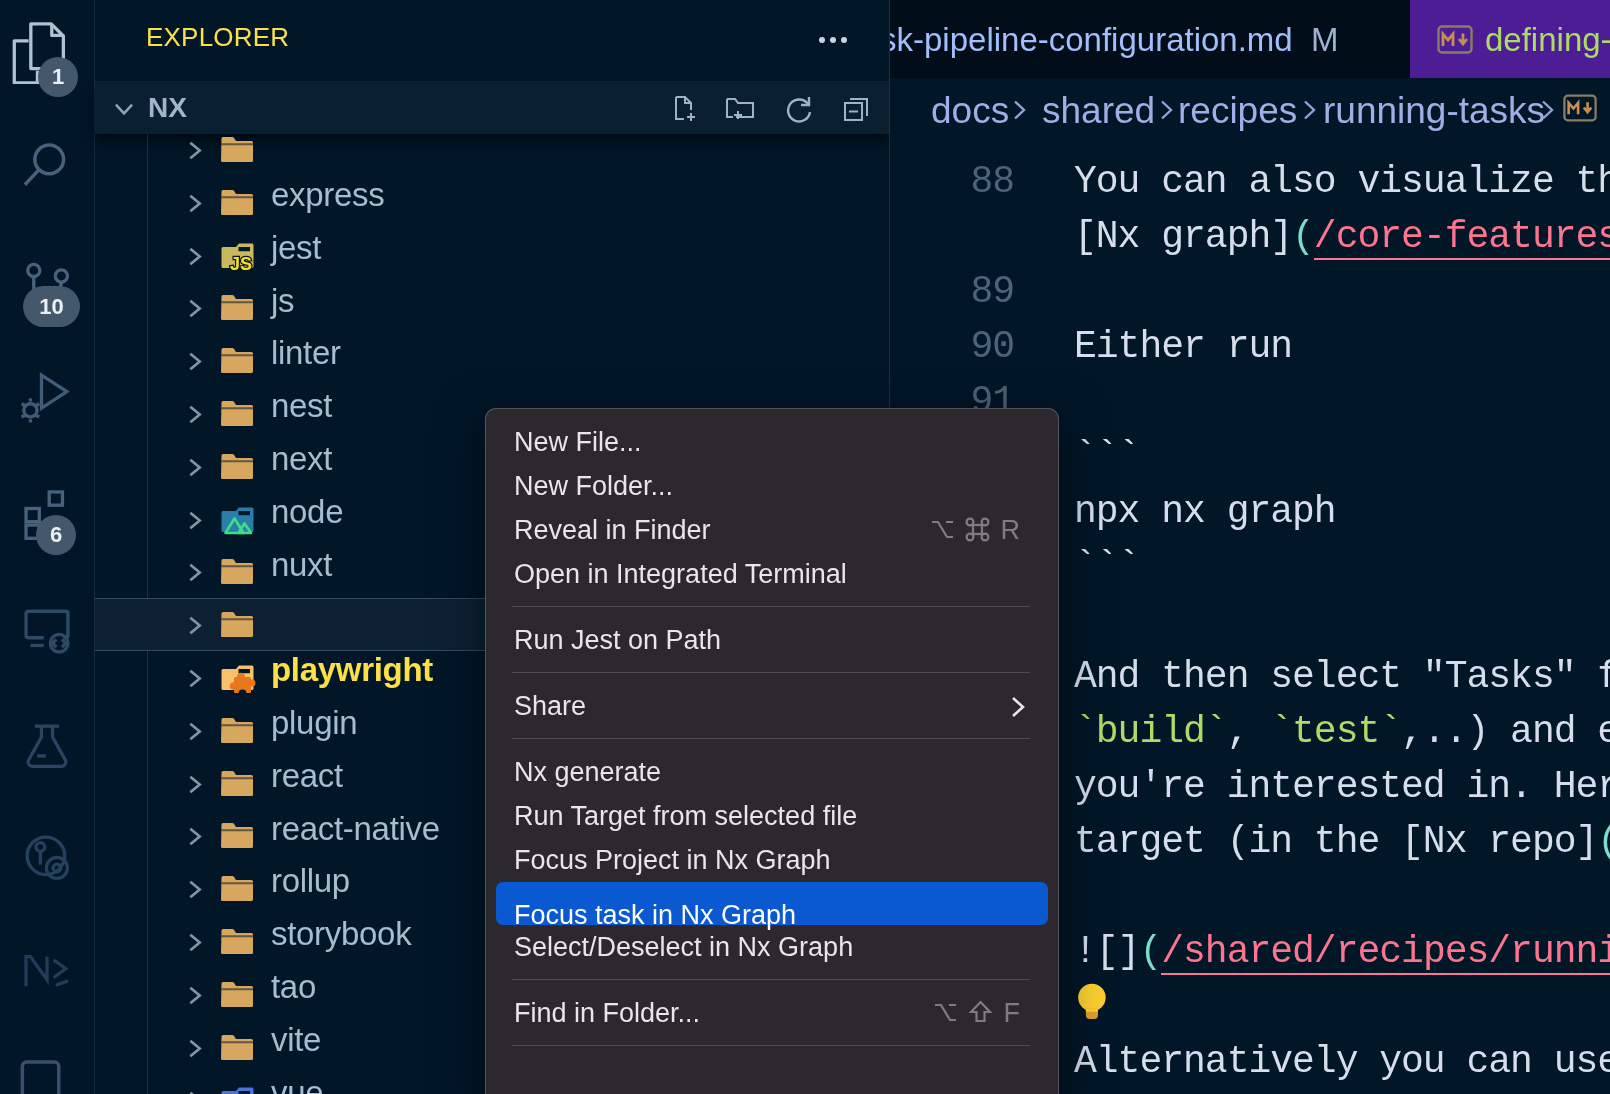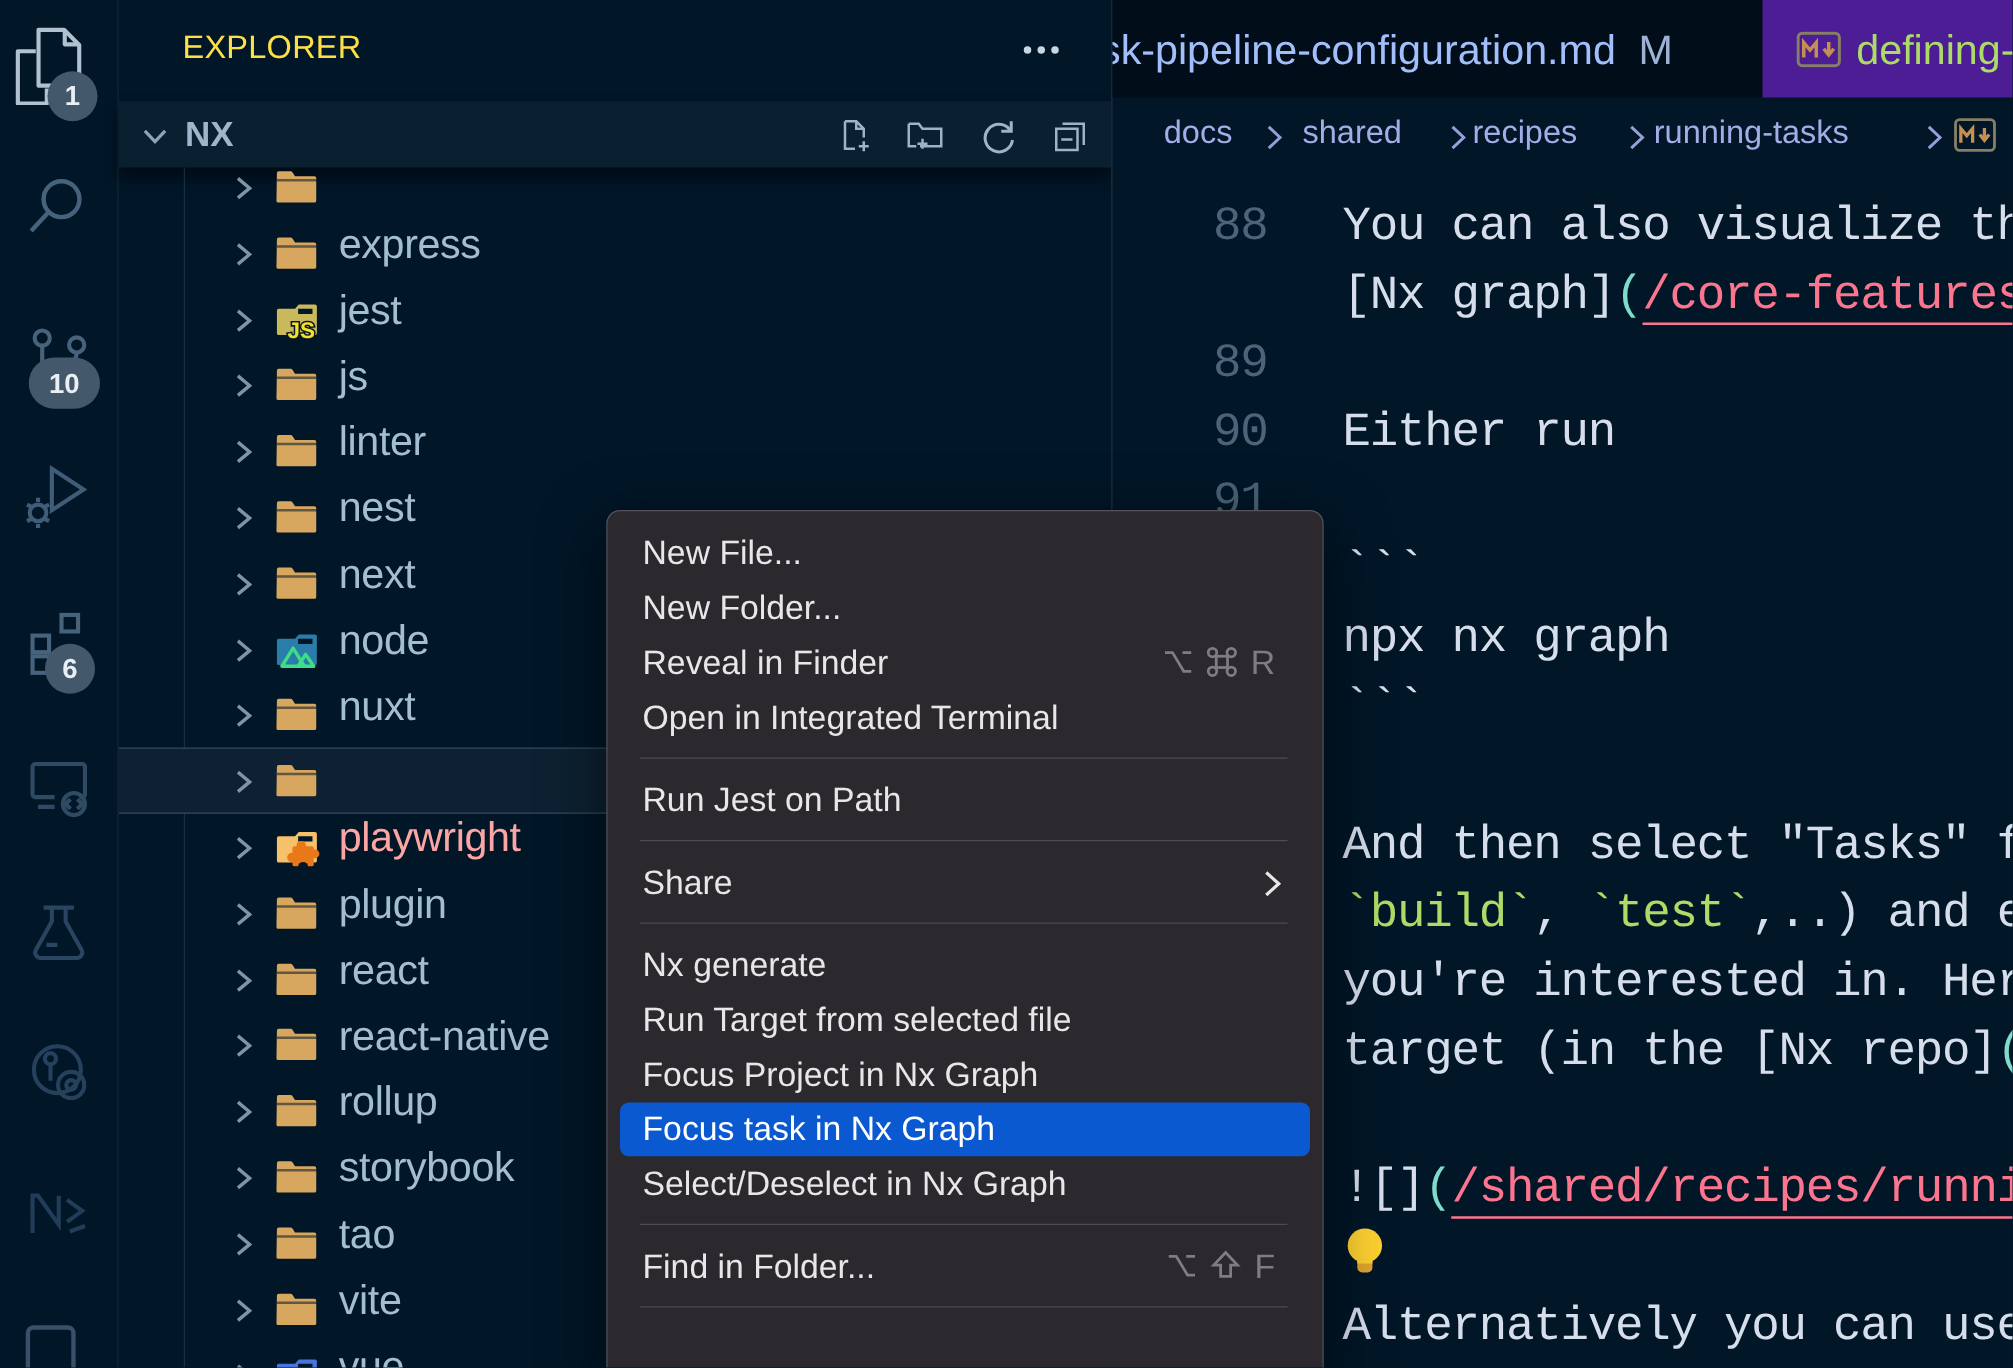--- a/index.html
+++ b/index.html
@@ -24,32 +24,32 @@
     box-shadow:0 8px 10px rgba(0,3,8,0.55); }
   #nxrow .lbl { position:absolute; left:53px; top:11px; font-size:28px; font-weight:bold; color:#9fb5c9; }
   .treewrap { position:absolute; left:0; top:124px; width:794px; height:970px; }
   .guide { position:absolute; left:52px; top:10px; width:1px; height:960px; background:rgba(95,126,151,0.25); }
   .trow { position:absolute; left:0; width:794px; height:53px; }
   .trow .chev { position:absolute; left:87px; top:14px; }
   .trow .fico { position:absolute; left:126px; top:12px; }
   .trow .name { position:absolute; left:176px; top:4px; font-size:33px; letter-spacing:-0.3px; color:#a3bdd1;margin-top:48px; }
   .selrow { background:#0d2132; border-top:1px solid rgba(95,126,151,0.45);
     border-bottom:1px solid rgba(95,126,151,0.45); }
-  .selrow .name { color:#fca5a5; font-weight:400; }
+  .selrow .name { color:#fde047; font-weight:700; }
 
   
   #editor { left:889px; top:0; width:721px; height:1094px; background:#011627;
     border-left:1px solid rgba(95,126,151,0.28); }
   #tabbar { position:absolute; left:0; top:0; width:721px; height:78px; background:#010e1a; }
   #tab1 { position:absolute; left:0; top:0; width:519px; height:78px; overflow:hidden; }
   #tab1 .t { position:absolute; left:-10px; top:21px; font-size:33px; color:#a2bffc; white-space:pre; }
   #tab1 .m { color:#9eb2d4; margin-left:9px; }
   #tab2 { position:absolute; left:520px; top:0; width:201px; height:78px; background:#4c1d95; overflow:hidden; }
   #crumbs { position:absolute; left:0; top:78px; width:721px; height:67px; }
-  .crumb { position:absolute; top:12px; font-size:26px; color:#a2ace6; white-space:pre; }
+  .crumb { position:absolute; top:12px; font-size:37px; color:#a2ace6; white-space:pre; }
   .csep { position:absolute; top:20px; }
 
   
   .cl { position:absolute; left:0; width:900px; height:55px; line-height:55px;
     font-family:"Liberation Mono", monospace; font-size:38px; letter-spacing:-1px;
     color:#d6deeb; white-space:pre; }
   .num { position:absolute; left:0; width:124px; text-align:right; color:#4b6479; }
   .code { position:absolute; left:184px; }
   .lnk { color:#fb758e; border-bottom:2px solid #fb758e; }
   .teal { color:#7fdbca; }
@@ -58,21 +58,21 @@
   
   #menu { left:485px; top:408px; width:574px; height:700px; background:#2b292d;
     border:1px solid rgba(165,160,170,0.35); border-radius:11px;
     box-shadow:0 14px 50px rgba(0,0,0,0.55); padding-top:11px; color:#e8e6e9;
     font-size:27px; }
   .mi { height:44px; line-height:44px; padding:0 28px; position:relative; white-space:nowrap; }
   .mi .sc { position:absolute; right:38px; top:0; color:#7f7d83; letter-spacing:6px; }
   .msep { height:22px; position:relative; }
   .msep:after { content:""; position:absolute; left:26px; right:28px; top:10px; height:1px;
     background:rgba(170,165,175,0.28); }
-  .hl { margin:0 10px; padding:0 18px; height:43px; line-height:43px; background:#0b59d0;
+  .hl { margin:0 10px; padding:12px 18px; height:43px; line-height:43px; background:#0b59d0;
     border-radius:7px; color:#fff; }
 </style>
 </head>
 <body>
 <div id="stage">
 
   <svg width="0" height="0" style="position:absolute">
     <defs>
       <symbol id="i-chev" viewBox="0 0 24 24">
         <path d="M8 4.5 L17 12 L8 19.5" fill="none" stroke="#7e95a9" stroke-width="2.6"></path>

